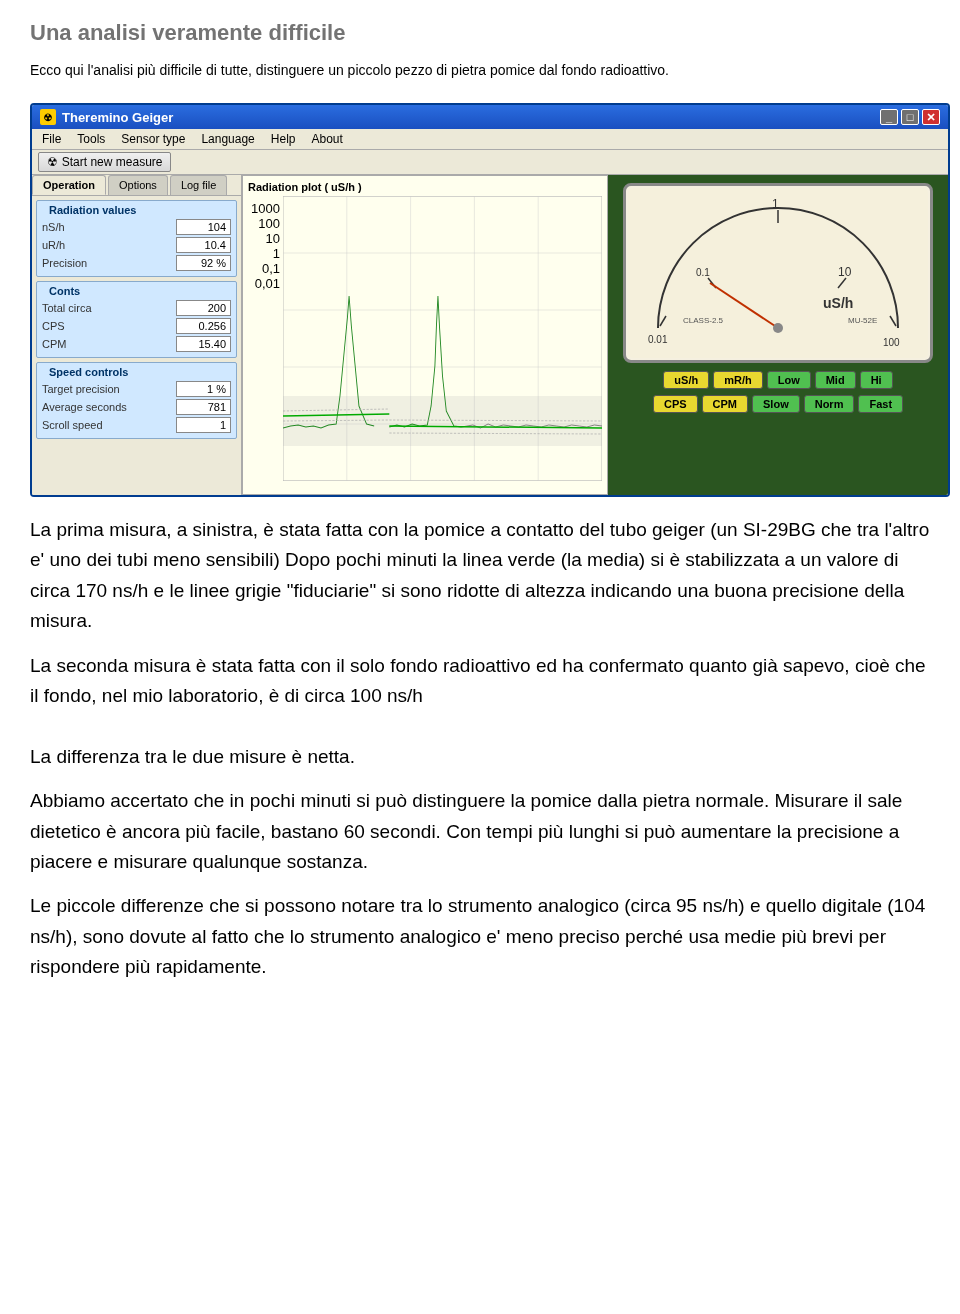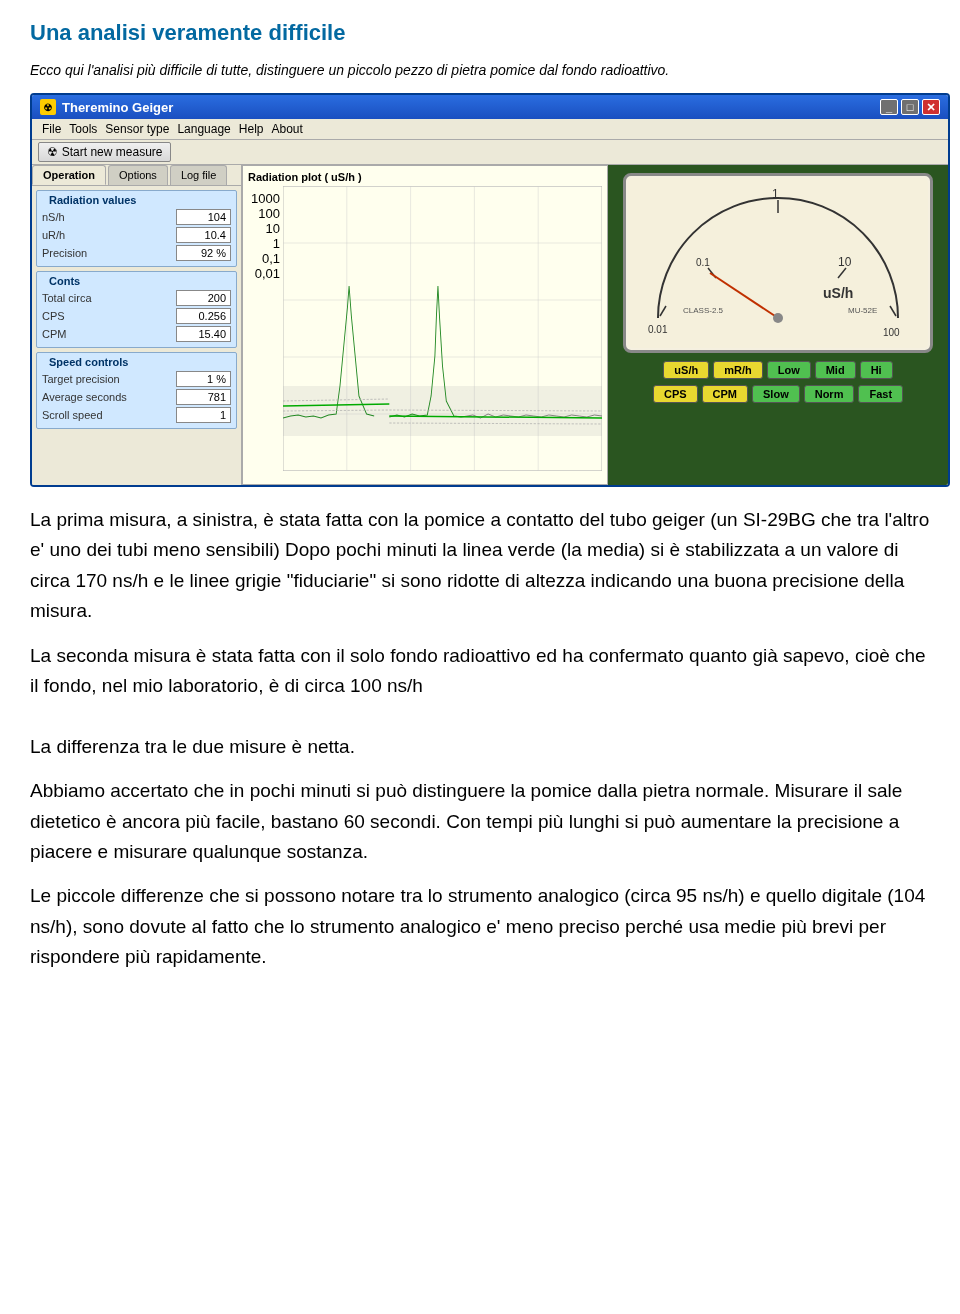--- a/index.html
+++ b/index.html
@@ -5,30 +5,29 @@
     * { box-sizing: border-box; margin: 0; padding: 0; }
     body {
       font-family: Arial, sans-serif;
       font-size: 14px;
       background: #fff;
       color: #000;
       width: 960px;
       padding: 20px 30px;
     }
     h1 {
-      color: #0369a1;
+      color: #737373;
       font-size: 22px;
       font-weight: bold;
       margin-bottom: 14px;
     }
     .intro {
       font-size: 14px;
-      margin-bottom: 12px;
+      margin-bottom: 22px;
       line-height: 1.5;
-      font-style: italic;
     }
     
     .window {
       border: 2px solid #003c8f;
       border-radius: 4px;
       margin-bottom: 18px;
       overflow: hidden;
       background: #ece9d8;
       width: 920px;
     }
@@ -69,21 +68,21 @@
       font-weight: bold;
     }
     .tb-btn.close { background: #d03030; }
     .tb-btn.min { background: #707070; }
     .tb-btn.max { background: #707070; }
     
     .menu-bar {
       background: #ece9d8;
       border-bottom: 1px solid #aaa;
       padding: 2px 6px;
-      display: flex; gap: 0;
+      display: flex; gap: 8px;
       font-size: 12px;
       align-items: center;
     }
     .menu-item { cursor: pointer; padding: 1px 4px; }
     .toolbar {
       background: #ece9d8;
       border-bottom: 1px solid #aaa;
       padding: 2px 6px;
       display: flex; align-items: center; gap: 8px;
       font-size: 12px;

